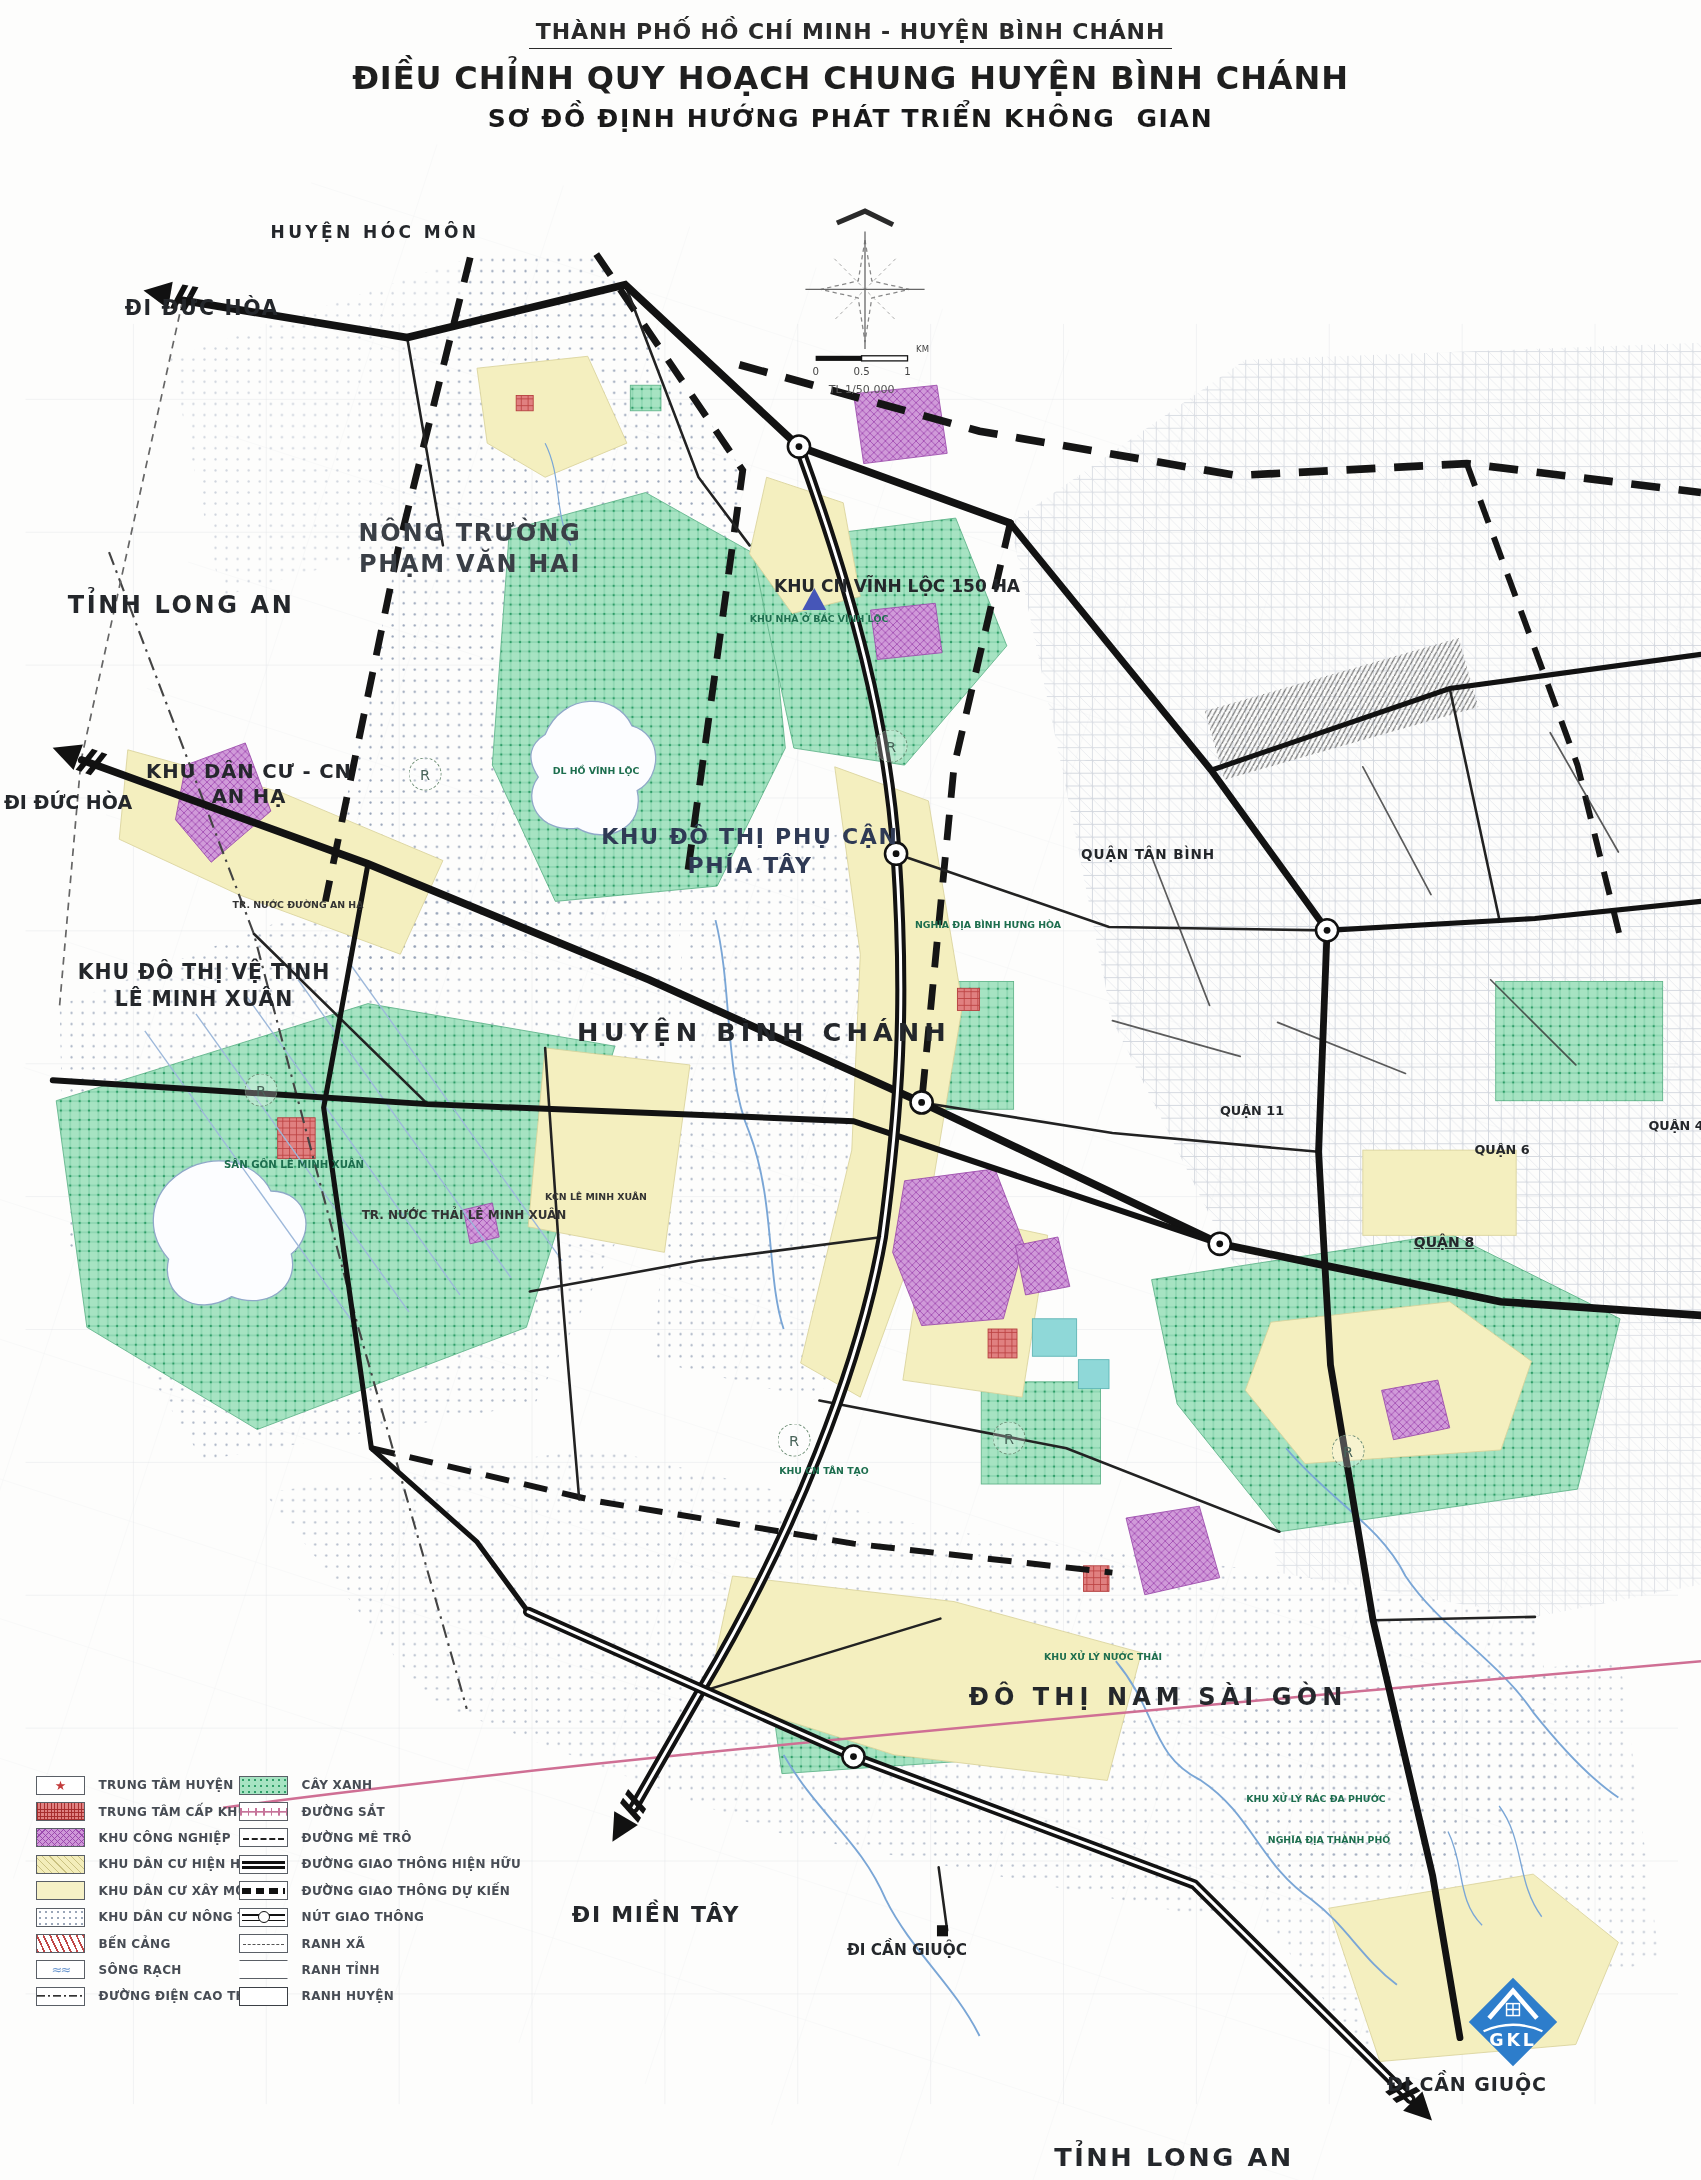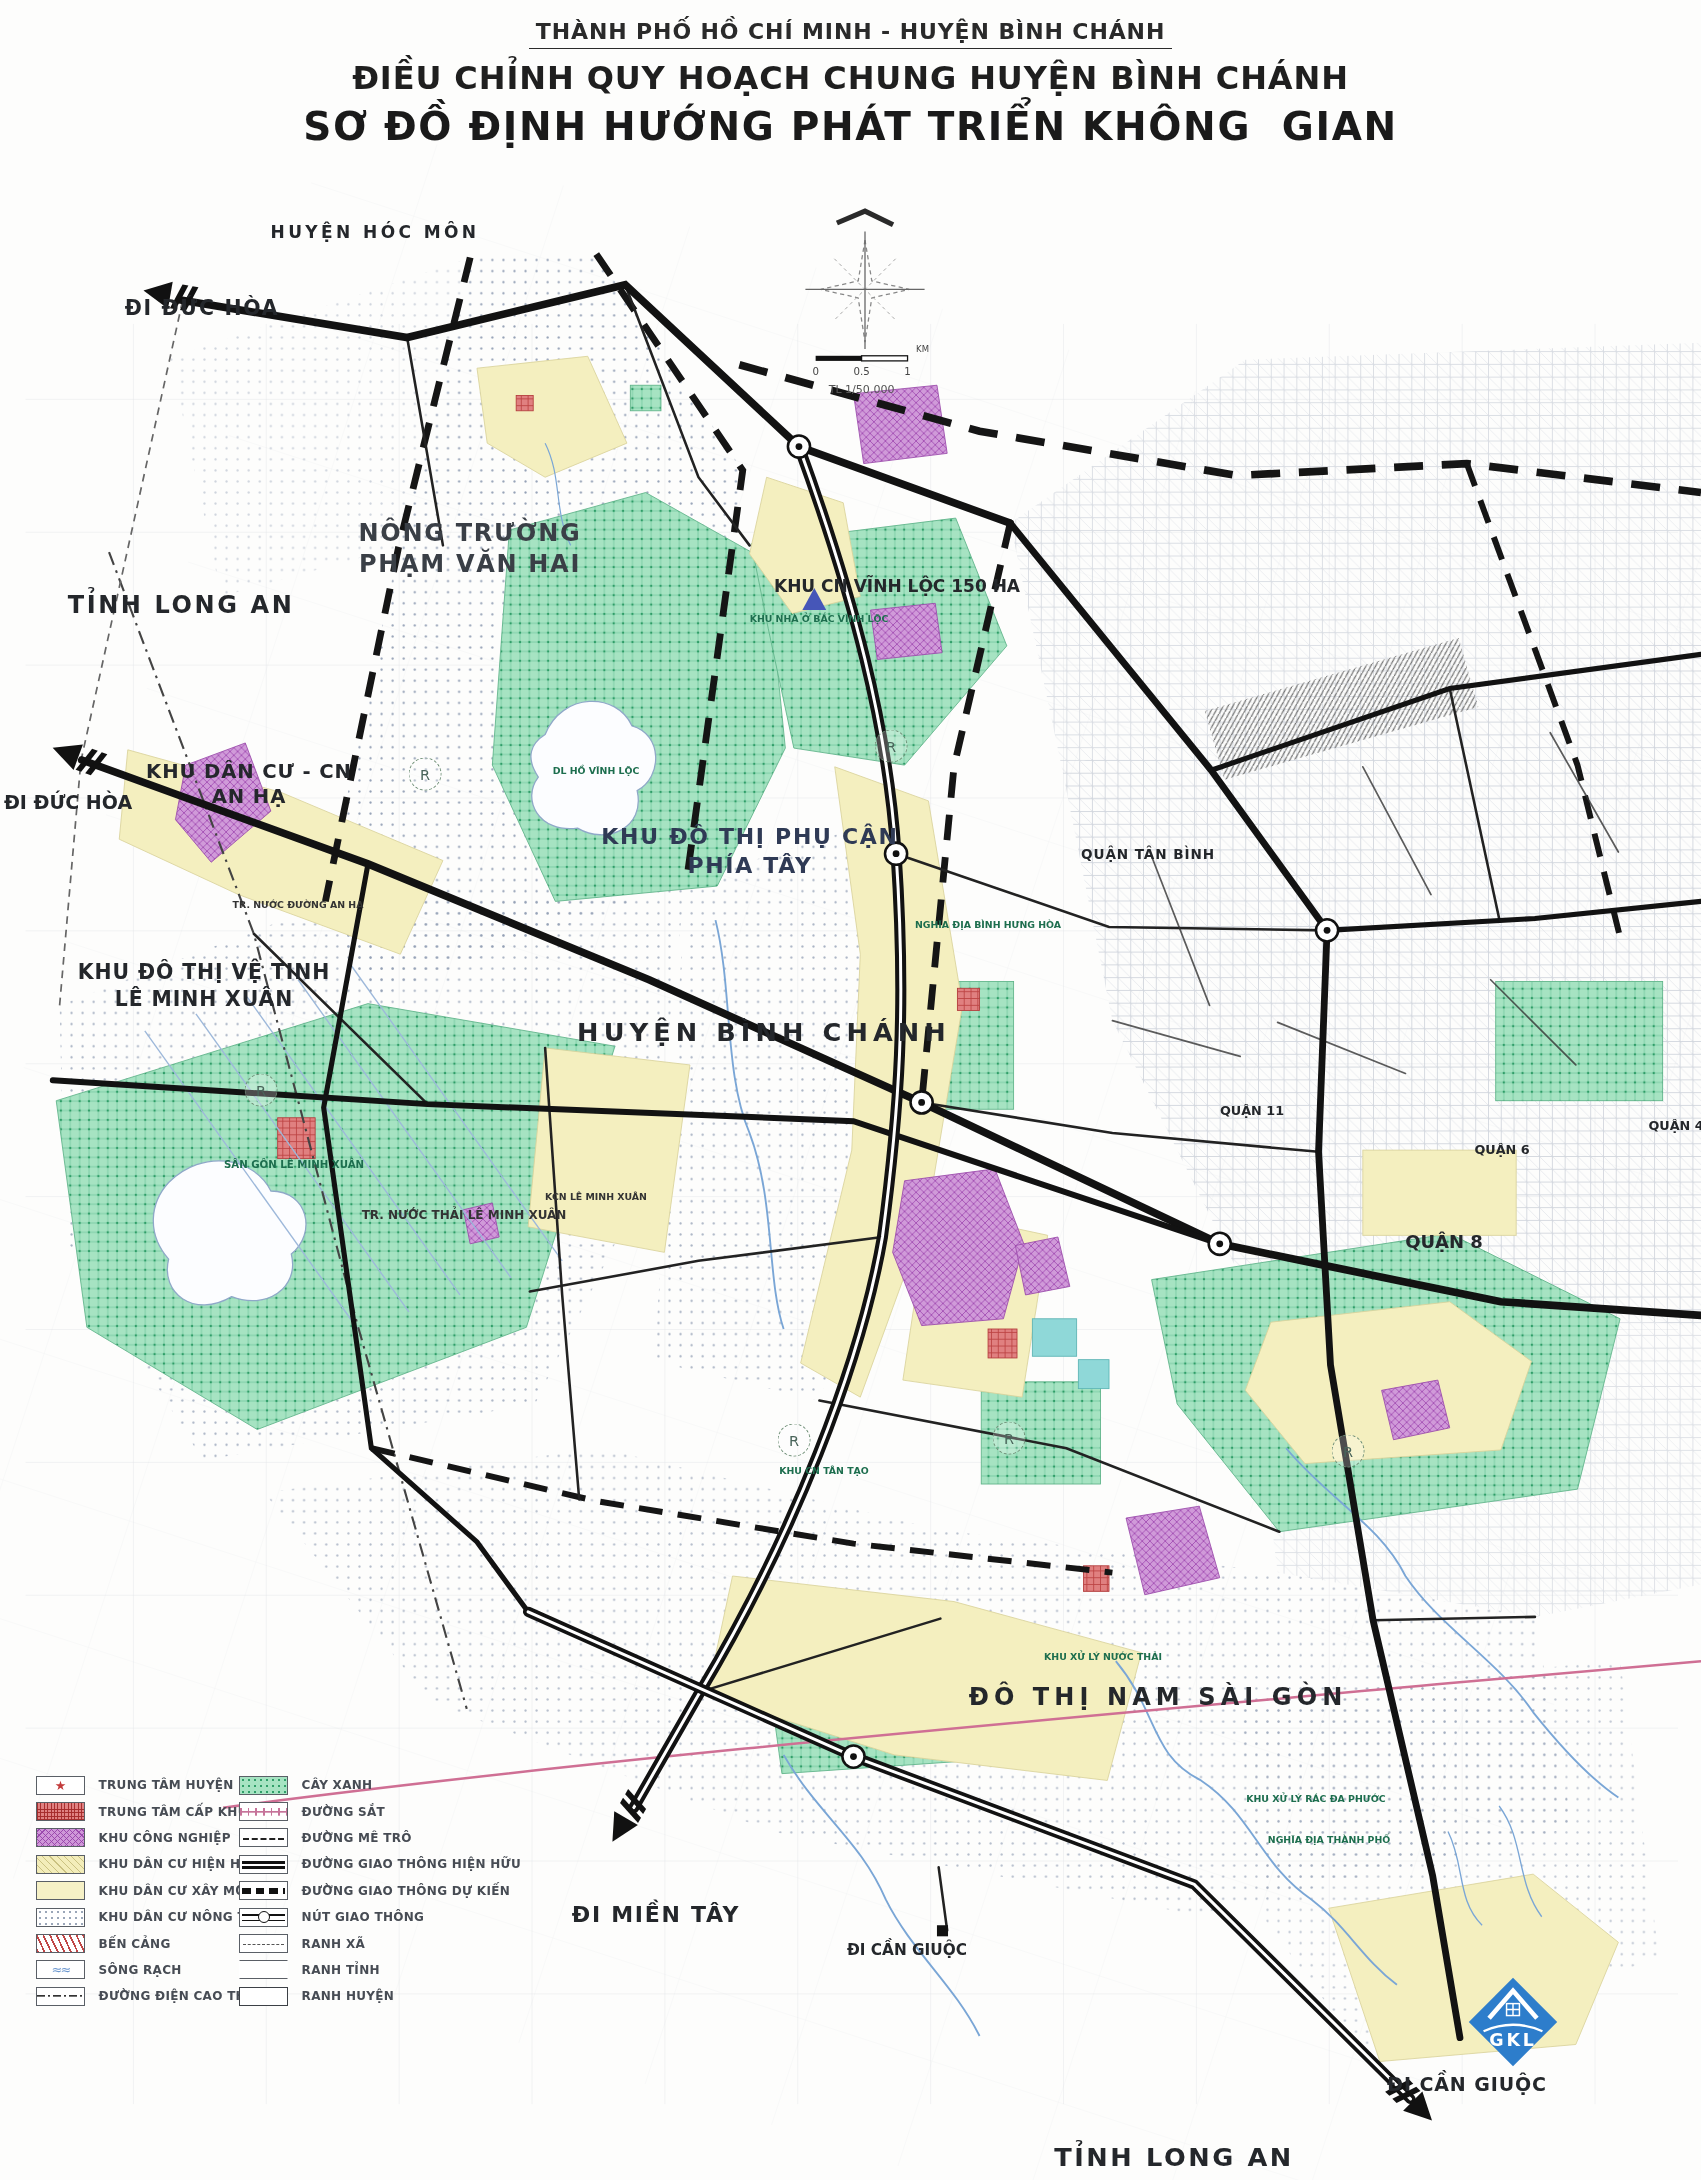--- a/index.html
+++ b/index.html
@@ -3,21 +3,21 @@
 <meta charset="utf-8">
 <style>
   html,body{margin:0;padding:0;background:#e8e8e8;}
   .page{position:relative;width:1701px;height:2181px;background:#fdfdfc;overflow:hidden;
         font-family:"DejaVu Sans","Liberation Sans",sans-serif;color:#222;}
   
   .titles{position:absolute;top:19px;left:0;width:100%;text-align:center;z-index:30;}
   .t1{display:inline-block;font-size:22px;letter-spacing:0.9px;color:#2a2a2a;
       border-bottom:1.7px solid #2a2a2a;padding:0 6.8px 4.3px 6.8px;font-weight:600;}
   .t2{font-size:32px;font-weight:bold;letter-spacing:0.9px;margin-top:10.2px;color:#1f1f1f;}
-  .t3{font-size:39px;font-weight:bold;letter-spacing:1.7px;margin-top:6.8px;color:#1a1a1a;white-space:pre;}
+  .t3{font-size:25px;font-weight:bold;letter-spacing:1.7px;margin-top:6.8px;color:#1a1a1a;white-space:pre;}
   
   svg.map{position:absolute;left:0;top:0;width:1701px;height:2181px;}
   .labels{position:absolute;left:0;top:0;width:1701px;height:2181px;z-index:20;pointer-events:none;}
   .map-label{position:absolute;transform:translate(-50%,-50%);white-space:pre;text-align:center;
              font-weight:600;line-height:1.3;color:#24272b;}
   .r-ring{position:absolute;transform:translate(-50%,-50%);width:31px;height:31px;
           border:1.7px dashed #6f8f77;border-radius:50%;color:#49645a;font-size:14.5px;
           display:flex;align-items:center;justify-content:center;background:rgba(255,255,255,.25);}
   
   .compass{position:absolute;left:790px;top:206px;z-index:25;}
@@ -319,21 +319,21 @@
       <div class="map-label" style="left: 988px; top: 910px; font-size: 9.4px; color: rgb(29, 110, 78); margin-top: 15px;">NGHĨA ĐỊA BÌNH HƯNG HÒA</div>
       <div class="map-label" style="left: 204px; top: 986px; font-size: 20.4px; letter-spacing: 0.9px;">KHU ĐÔ THỊ VỆ TINH
 LÊ MINH XUÂN</div>
       <div class="map-label" style="left: 764px; top: 1033px; font-size: 25.6px; letter-spacing: 5.1px;">HUYỆN BÌNH CHÁNH</div>
       <div class="map-label" style="left: 1252px; top: 1111px; font-size: 12.8px;">QUẬN 11</div>
       <div class="map-label" style="left: 1676px; top: 1126px; font-size: 12.8px;">QUẬN 4</div>
       <div class="map-label" style="left: 1502px; top: 1150px; font-size: 12.8px;">QUẬN 6</div>
       <div class="map-label" style="left: 294px; top: 1165px; font-size: 10.2px; color: rgb(29, 110, 78);">SÂN GÔN LÊ MINH XUÂN</div>
       <div class="map-label" style="left: 596px; top: 1197px; font-size: 9.4px; color: rgb(51, 51, 51);">KCN LÊ MINH XUÂN</div>
       <div class="map-label" style="left: 464px; top: 1216px; font-size: 12px; color: rgb(51, 51, 51);">TR. NƯỚC THẢI LÊ MINH XUÂN</div>
-      <div class="map-label" style="left: 1444px; top: 1242px; font-size: 18px;">QUẬN 8</div>
+      <div class="map-label" style="left: 1444px; top: 1242px; font-size: 14px; text-decoration: underline;">QUẬN 8</div>
       <div class="map-label" style="left: 824px; top: 1471px; font-size: 9.4px; color: rgb(29, 110, 78);">KHU CN TÂN TẠO</div>
       <div class="map-label" style="left: 1103px; top: 1657px; font-size: 9.4px; color: rgb(29, 110, 78);">KHU XỬ LÝ NƯỚC THẢI</div>
       <div class="map-label" style="left: 1158px; top: 1698px; font-size: 24px; letter-spacing: 5.1px;">ĐÔ THỊ NAM SÀI GÒN</div>
       <div class="map-label" style="left: 1316px; top: 1799px; font-size: 9.4px; color: rgb(29, 110, 78);">KHU XỬ LÝ RÁC ĐA PHƯỚC</div>
       <div class="map-label" style="left: 1329px; top: 1840px; font-size: 9.4px; color: rgb(29, 110, 78);">NGHĨA ĐỊA THÀNH PHỐ</div>
       <div class="map-label" style="left: 656px; top: 1915px; font-size: 22px; letter-spacing: 1.7px;">ĐI MIỀN TÂY</div>
       <div class="map-label" style="left: 907px; top: 1951px; font-size: 15.3px;">ĐI CẦN GIUỘC</div>
       <div class="map-label" style="left: 1467px; top: 2084px; font-size: 19px; letter-spacing: 0.9px;">ĐI CẦN GIUỘC</div>
       <div class="map-label" style="left: 1174px; top: 2158px; font-size: 25.6px; letter-spacing: 2.6px;">TỈNH LONG AN</div>
       <div class="r-ring" style="left: 425px; top: 774px;">R</div>

